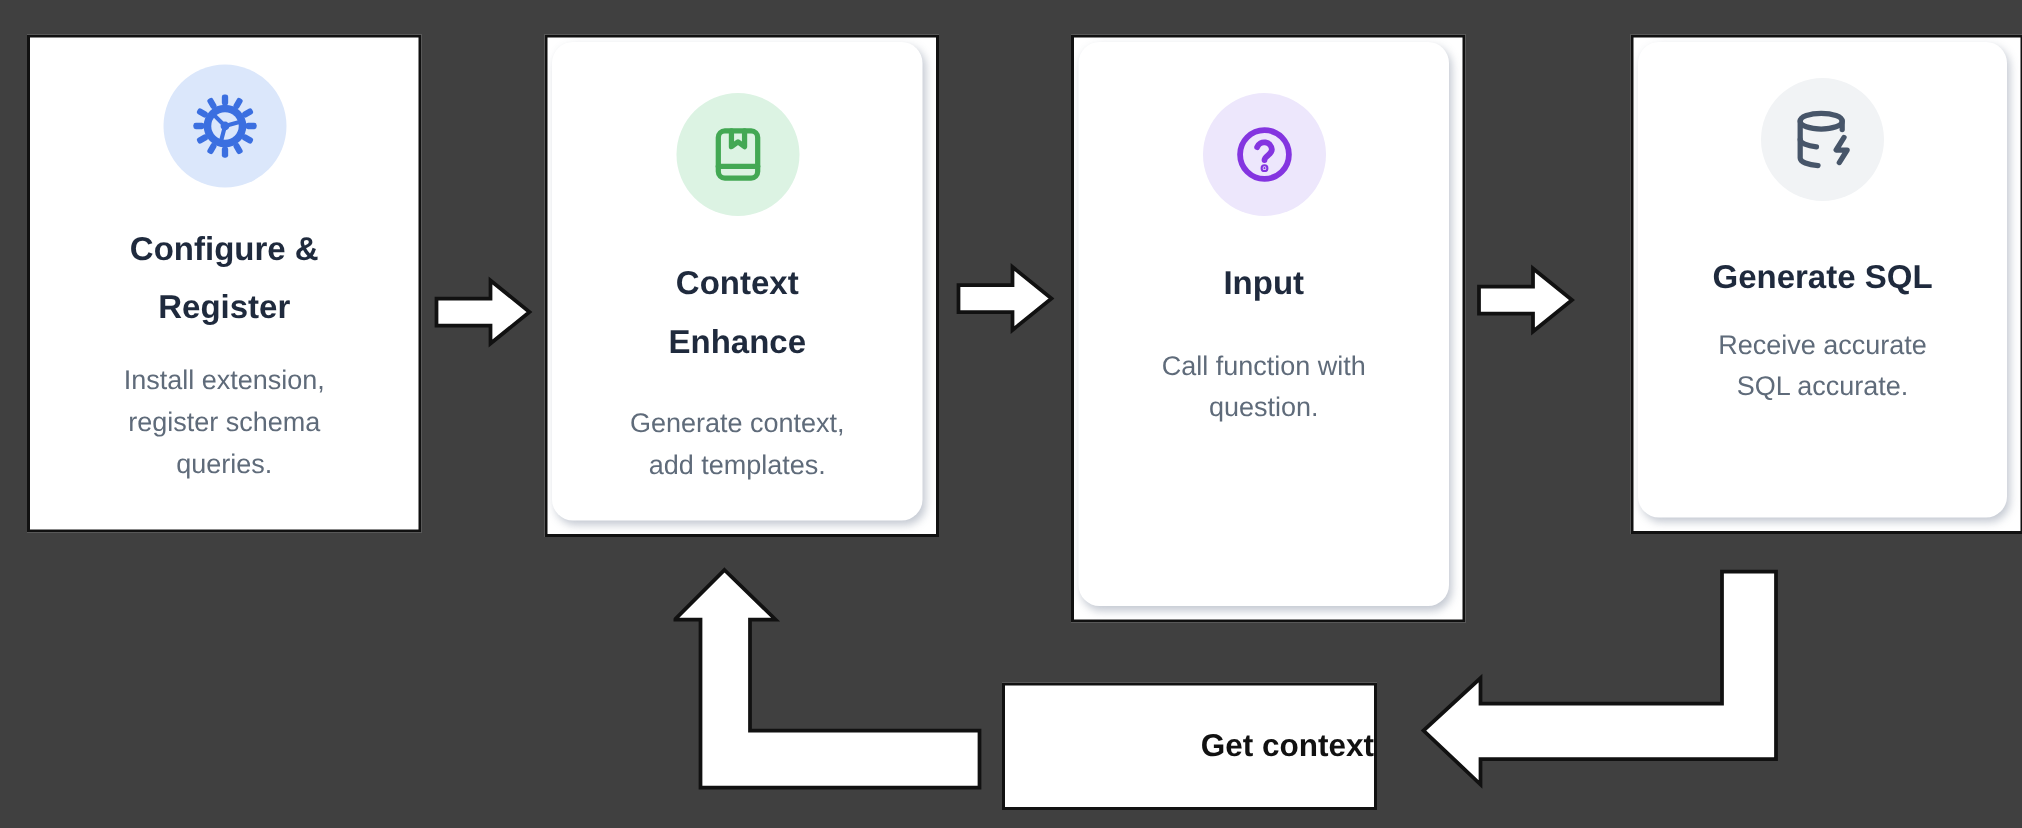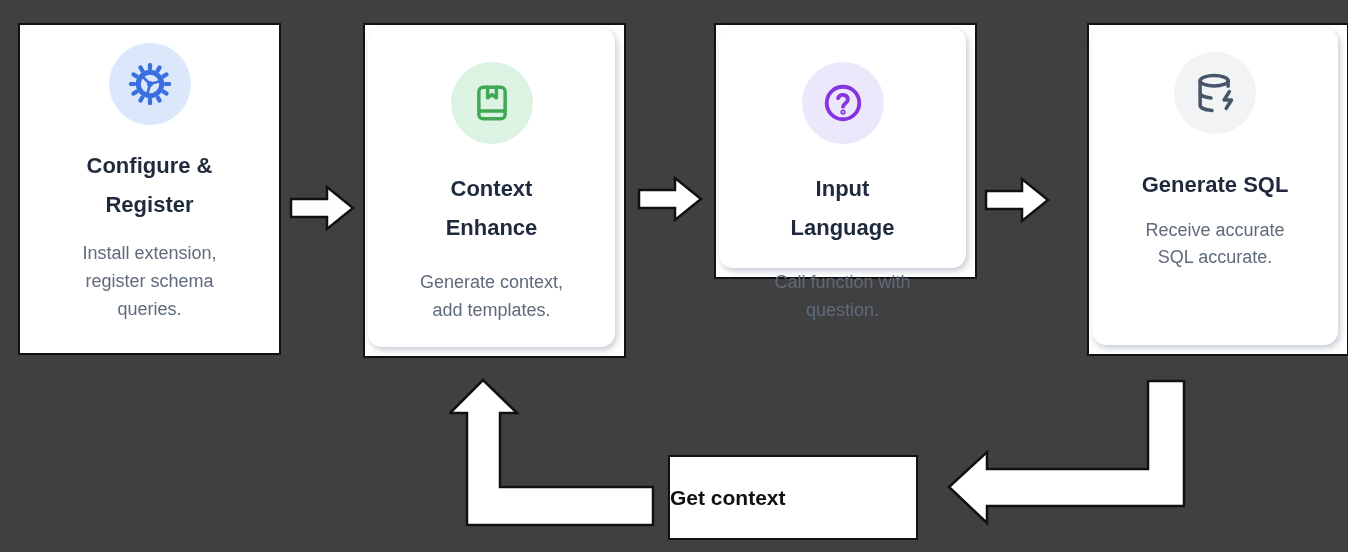--- a/index.html
+++ b/index.html
@@ -12,21 +12,21 @@
   }
   
   .flow-card{
     position:absolute;
     border:2px solid #111;
     background:#fff;
     box-sizing:border-box;
   }
   .card-1{left:18px;top:23px;width:263px;height:332px;}
   .card-2{left:363px;top:23px;width:263px;height:335px;}
-  .card-3{left:714px;top:23px;width:263px;height:256px;}
+  .card-3{left:714px;top:23px;width:263px;height:392px;}
   .card-4{left:1060px;top:23px;width:262px;height:333px;margin-left:27px;}
   .card-inner{
     position:absolute;inset:2px;
     background:#fff;
     display:flex;flex-direction:column;align-items:center;
     text-align:center;
   }
   .has-shadow .card-inner{
     inset:3px 9px 9px 3px;
     border-radius:14px;
@@ -63,21 +63,21 @@
   .arrow{position:absolute;}
   .arrow-1{left:289px;top:184px;}
   .arrow-2{left:637px;top:175px;}
   .arrow-3{left:984px;top:176px;}
   .loop-up-arrow{left:449px;top:378px;}
   .loop-left-arrow{left:947px;top:379px;}
   
   .loop-label-box{
     position:absolute;left:668px;top:455px;width:250px;height:85px;
     border:2.5px solid #111;background:#fff;box-sizing:border-box;
-    display:flex;align-items:center;justify-content:flex-start;
+    display:flex;align-items:center;justify-content:flex-end;
     font-size:21px;font-weight:700;color:#111;
   }
 </style>
 </head>
 <body>
 
 <div class="canvas">
 
   <div class="flow-card card-1">
     <div class="card-inner">
@@ -152,21 +152,20 @@
     <div class="card-inner">
       <div class="icon-wrap bg-purple">
         <svg width="42" height="42" viewBox="0 0 24 24" fill="none" stroke="#8435e0" stroke-width="2.2" stroke-linecap="round" stroke-linejoin="round">
           <circle cx="12" cy="12" r="9.3"></circle>
           <path d="M9.2 9.2a2.9 2.9 0 0 1 5.6.9c0 1.9-2.8 2.5-2.8 4"></path>
           <circle cx="12" cy="17.2" r="0.4" fill="#8435e0"></circle>
         </svg>
       </div>
       <h3 class="card-title">
         <span>Input</span>
-        <span>Language</span>
       </h3>
       <div class="card-desc">
         <span>Call function with</span>
         <span>question.</span>
         <span></span>
       </div>
     </div>
   </div>
 
   <svg class="arrow arrow-3" width="66" height="48" viewBox="0 0 66 48">

